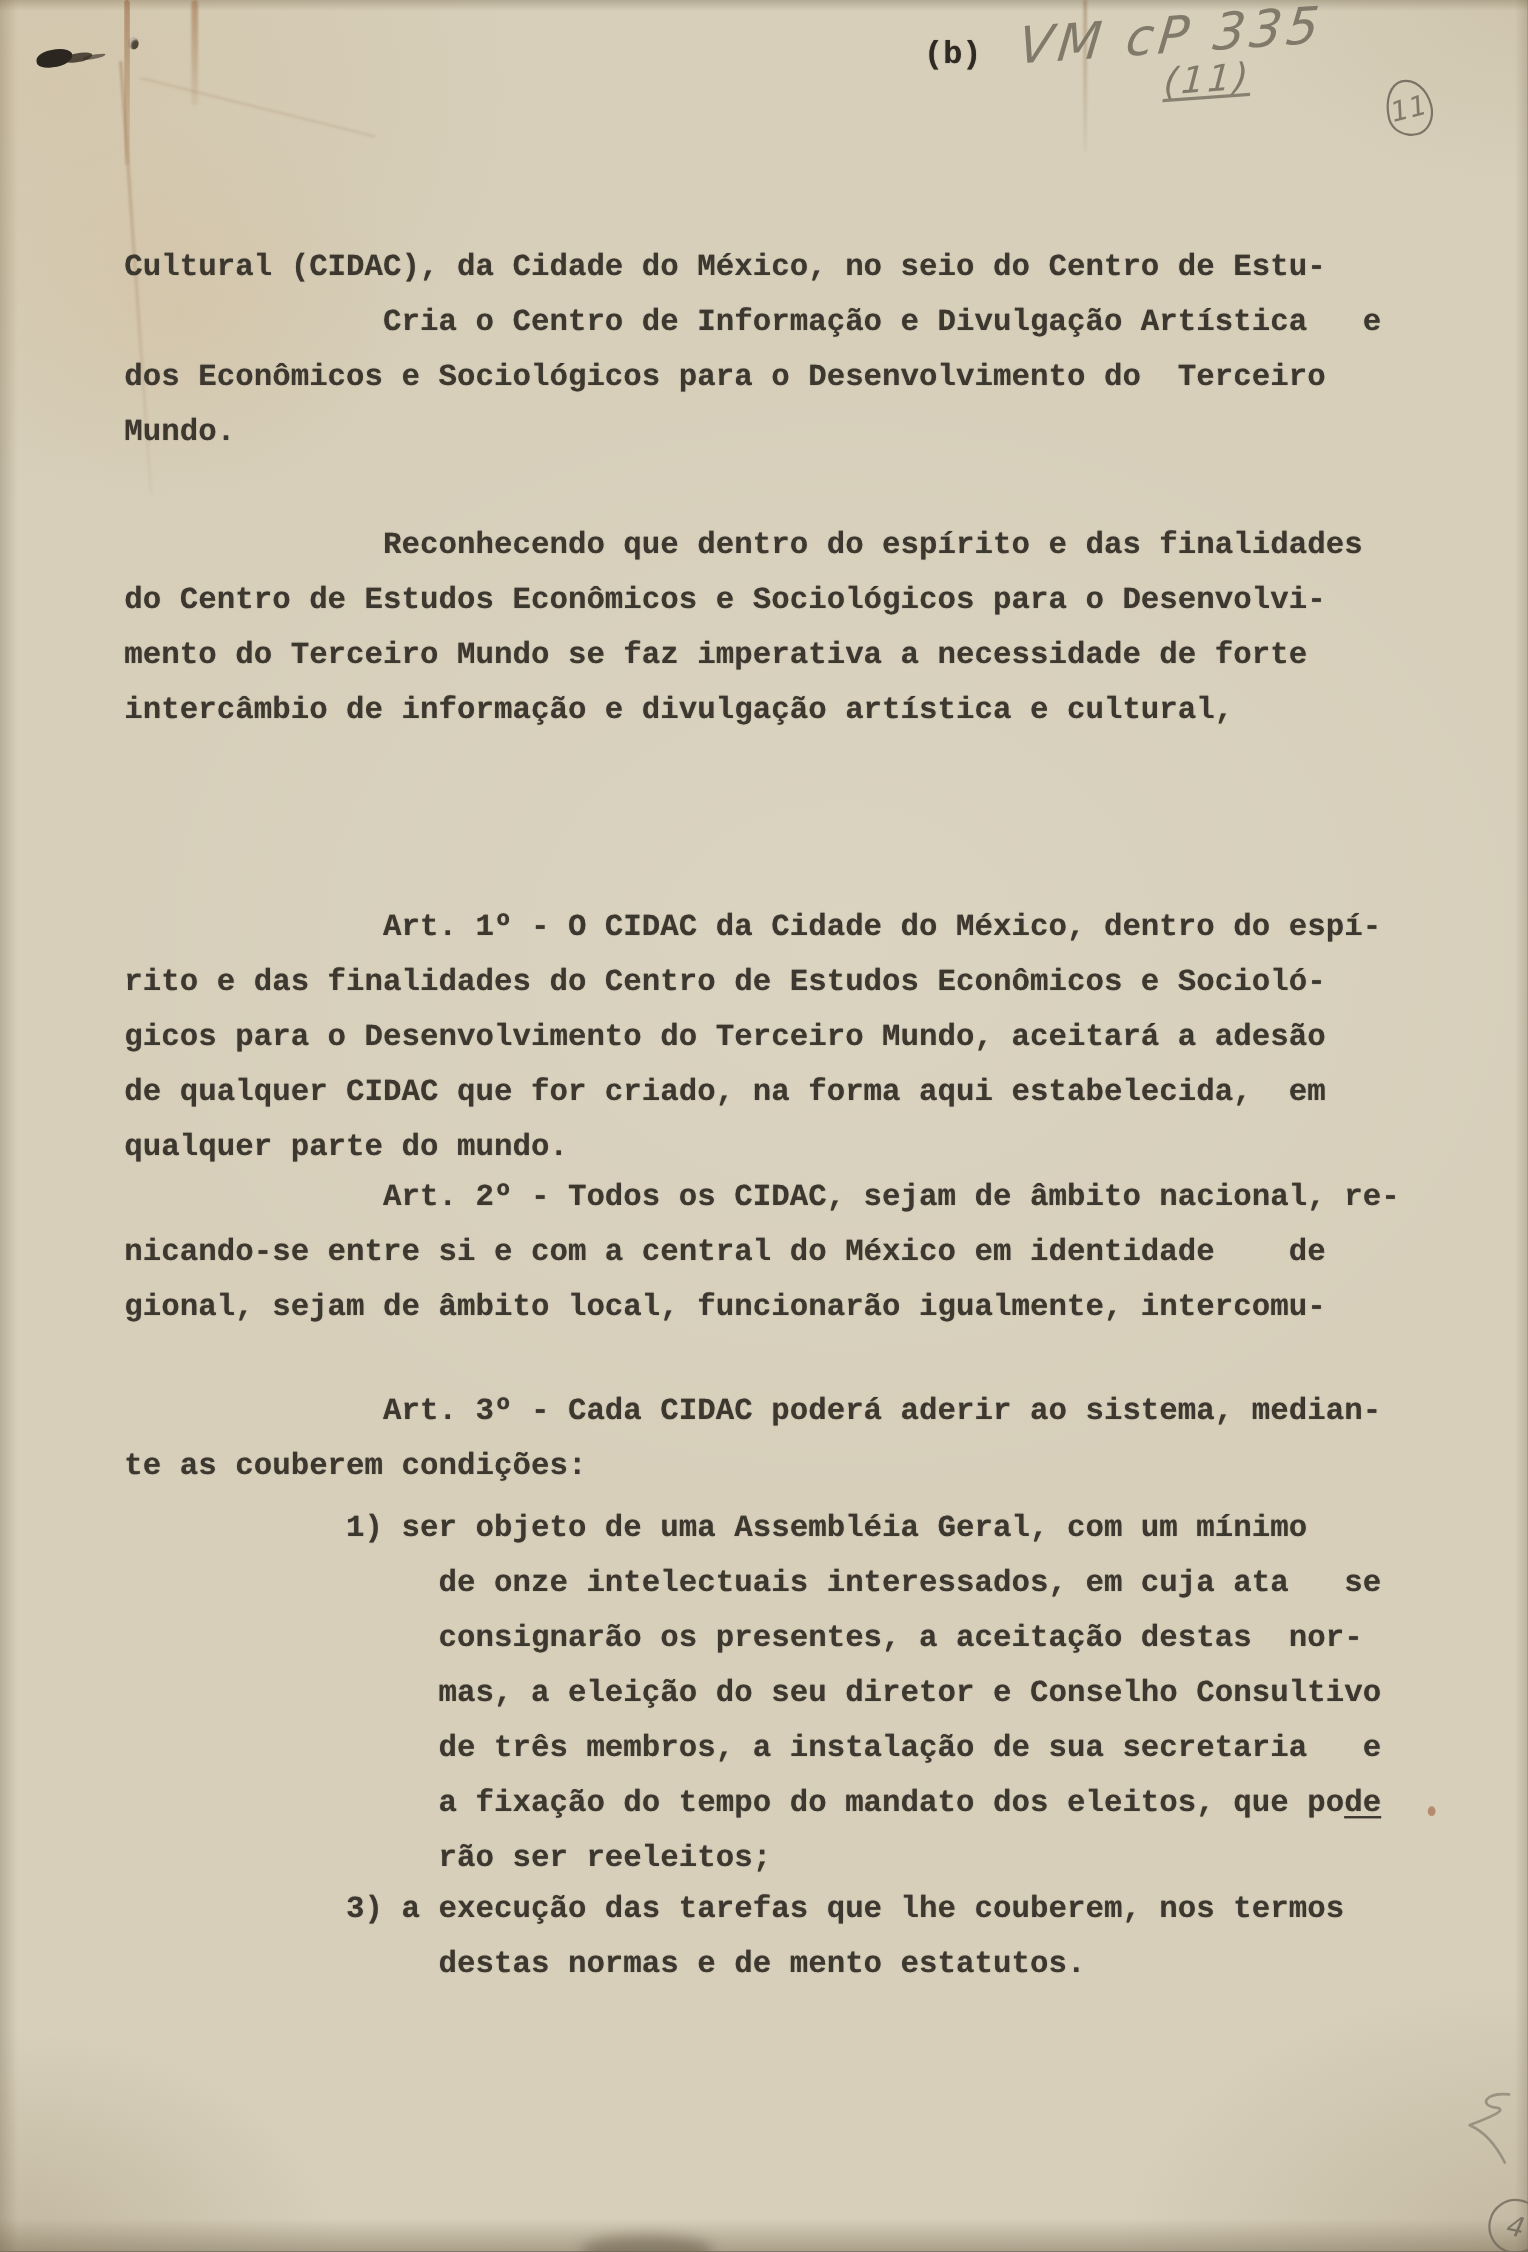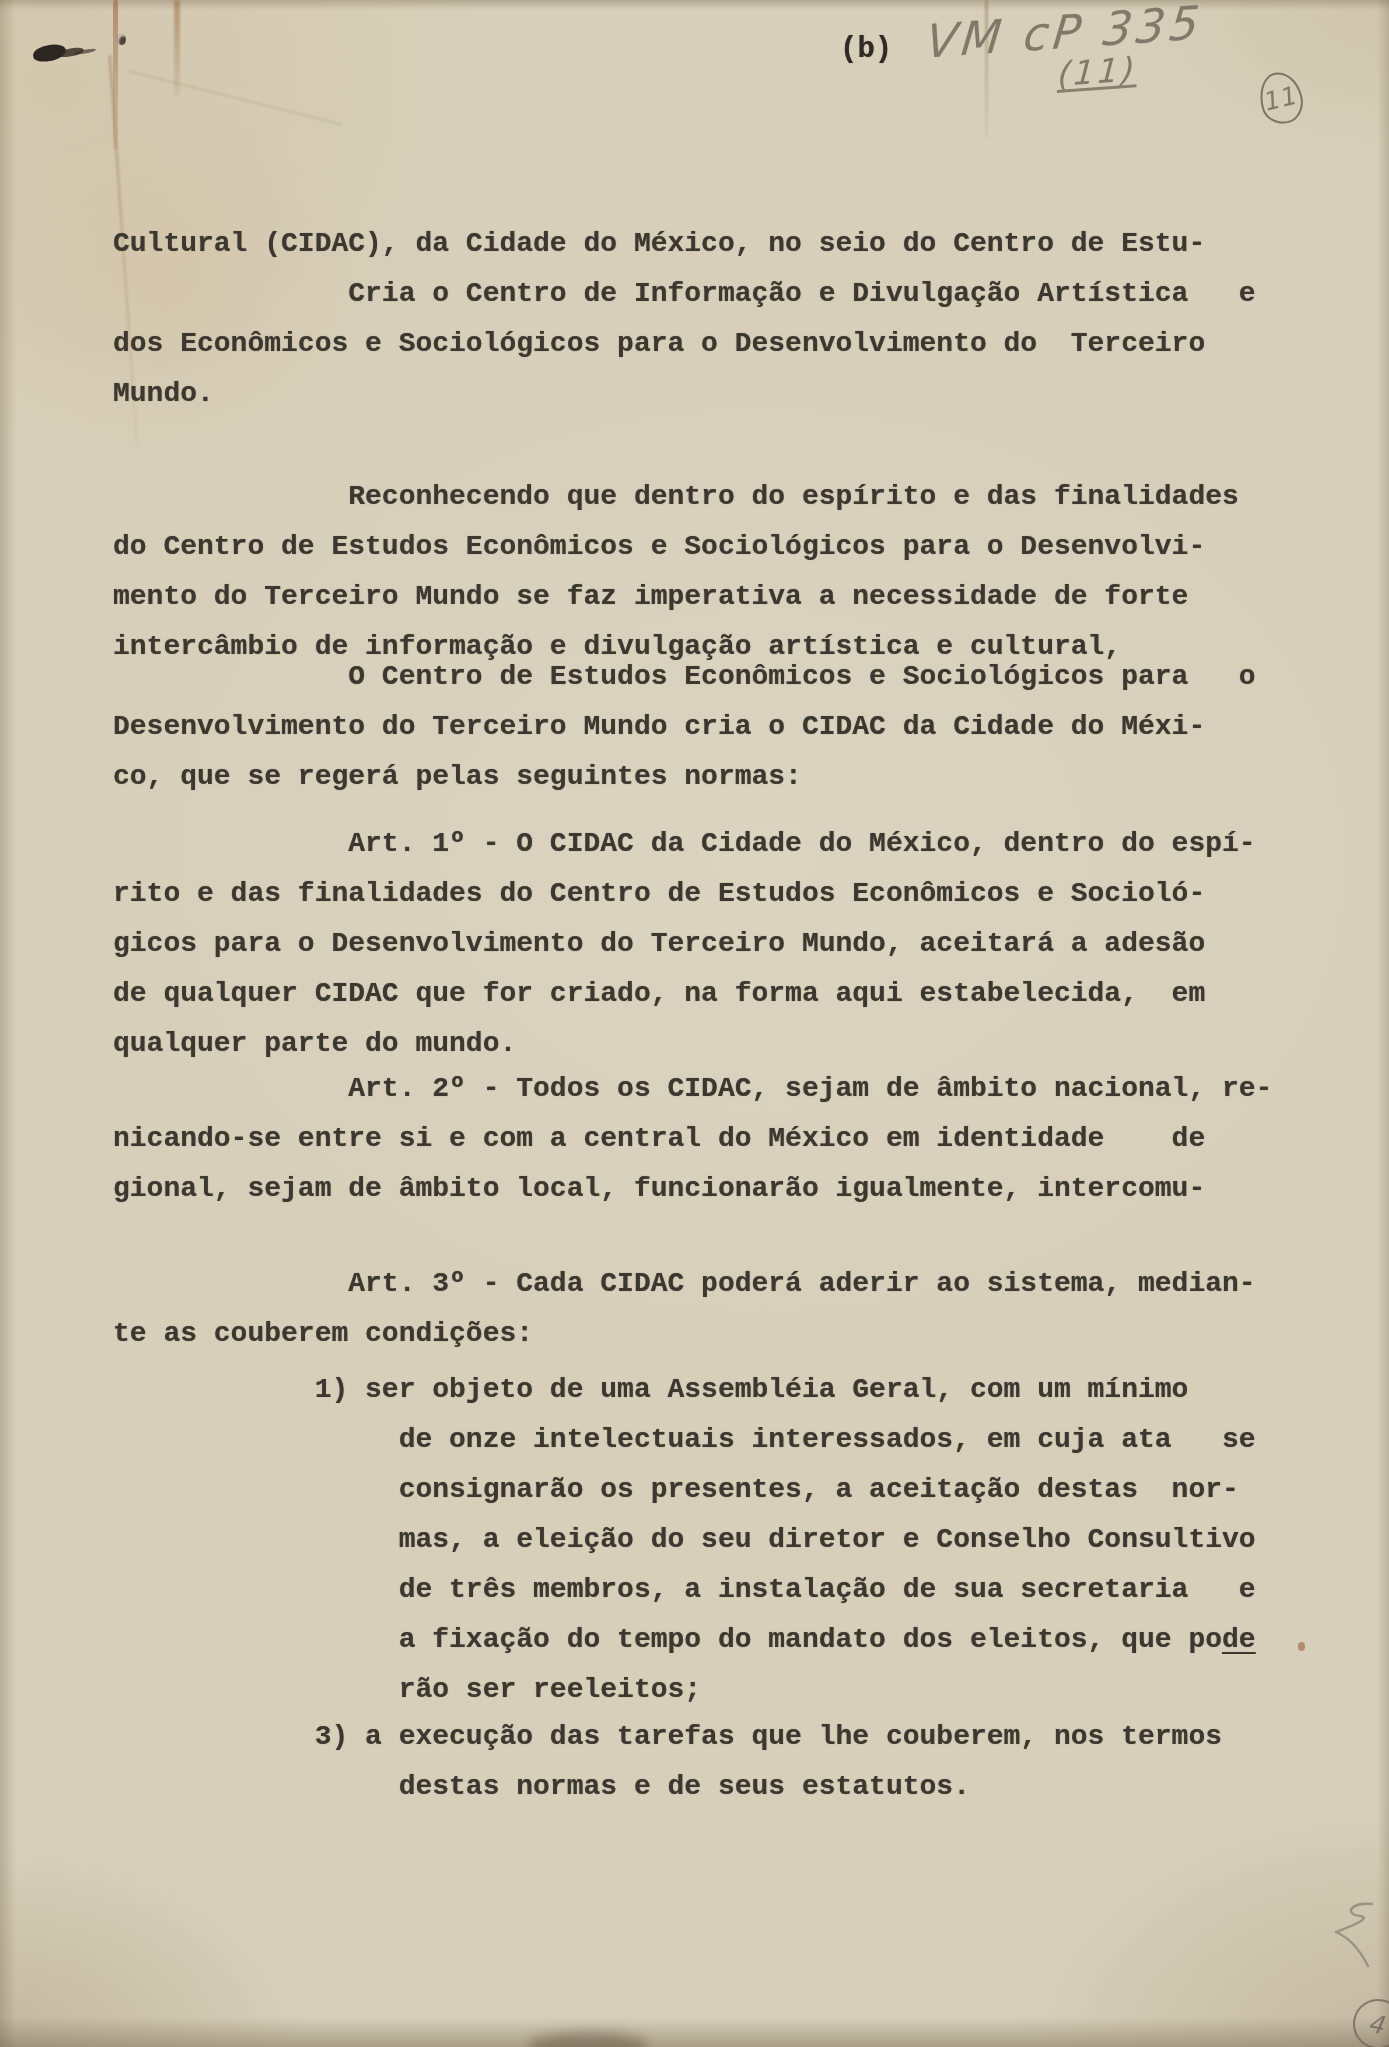--- a/index.html
+++ b/index.html
@@ -137,26 +137,25 @@
   <div class="typed-label">(b)</div>
 
   <div class="pencil hw-code">VM cP 335</div>
   <div class="pencil hw-sub">(11)</div>
   <div class="pencil hw-oval">
     <span>11</span>
   </div>
 
   <div class="para" id="p1"><div class="line"><span>Cultural (CIDAC), da Cidade do México, no seio do Centro de Estu-</span></div><div class="line"><span>              Cria o Centro de Informação e Divulgação Artística   e</span></div><div class="line"><span>dos Econômicos e Sociológicos para o Desenvolvimento do  Terceiro</span></div><div class="line"><span>Mundo.</span></div></div>
   <div class="para" id="p2"><div class="line"><span>              Reconhecendo que dentro do espírito e das finalidades</span></div><div class="line"><span>do Centro de Estudos Econômicos e Sociológicos para o Desenvolvi-</span></div><div class="line"><span>mento do Terceiro Mundo se faz imperativa a necessidade de forte</span></div><div class="line"><span>intercâmbio de informação e divulgação artística e cultural,</span></div></div>
-  <div class="para" id="p3"><div class="line"><span>              O Centro de Estudos Econômicos e Sociológicos para   o</span></div><div class="line"><span>Desenvolvimento do Terceiro Mundo cria o CIDAC da Cidade do Méxi-</span></div><div class="line"><span>co, que se regerá pelas seguintes normas:</span></div></div>
   <div class="para" id="art1"><div class="line"><span>              Art. 1º - O CIDAC da Cidade do México, dentro do espí-</span></div><div class="line"><span>rito e das finalidades do Centro de Estudos Econômicos e Socioló-</span></div><div class="line"><span>gicos para o Desenvolvimento do Terceiro Mundo, aceitará a adesão</span></div><div class="line"><span>de qualquer CIDAC que for criado, na forma aqui estabelecida,  em</span></div><div class="line"><span>qualquer parte do mundo.</span></div></div>
   <div class="para" id="art2"><div class="line"><span>              Art. 2º - Todos os CIDAC, sejam de âmbito nacional, re-</span></div><div class="line"><span>nicando-se entre si e com a central do México em identidade    de</span></div><div class="line"><span>gional, sejam de âmbito local, funcionarão igualmente, intercomu-</span></div></div>
   <div class="para" id="art3"><div class="line"><span>              Art. 3º - Cada CIDAC poderá aderir ao sistema, median-</span></div><div class="line"><span>te as couberem condições:</span></div></div>
   <div class="para" id="item1"><div class="line"><span>            1) ser objeto de uma Assembléia Geral, com um mínimo</span></div><div class="line"><span>                 de onze intelectuais interessados, em cuja ata   se</span></div><div class="line"><span>                 consignarão os presentes, a aceitação destas  nor-</span></div><div class="line"><span>                 mas, a eleição do seu diretor e Conselho Consultivo</span></div><div class="line"><span>                 de três membros, a instalação de sua secretaria   e</span></div><div class="line"><span>                 a fixação do tempo do mandato dos eleitos, que po</span><u>de</u><span></span></div><div class="line"><span>                 rão ser reeleitos;</span></div></div>
-  <div class="para" id="item2"><div class="line"><span>            3) a execução das tarefas que lhe couberem, nos termos</span></div><div class="line"><span>                 destas normas e de seus estatutos.</span></div></div>
+  <div class="para" id="item2"><div class="line"><span>            3) a execução das tarefas que lhe couberem, nos termos</span></div><div class="line"><span>                 destas normas e de mento estatutos.</span></div></div>
 
   <svg class="hw-scribble" width="74" height="80" viewBox="0 0 74 80">
     <path d="M56,6 C34,4 28,16 44,18 C58,20 30,30 20,34 M20,34 C34,40 44,52 52,68" fill="none" stroke="rgba(128,120,106,0.65)" stroke-width="2.4" stroke-linecap="round"></path>
   </svg>
   <div class="pencil hw-corner-circle">
     <span>4</span>
   </div>
 
 </div>
 

